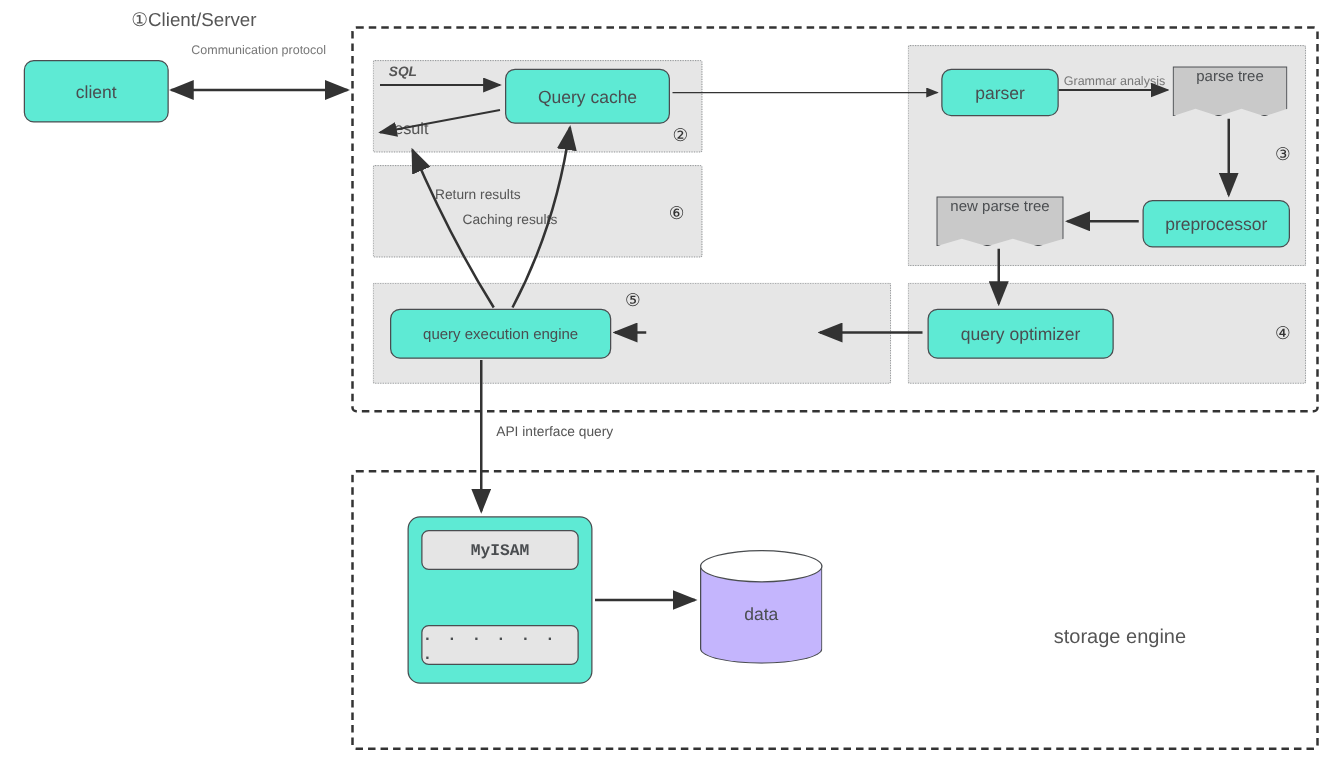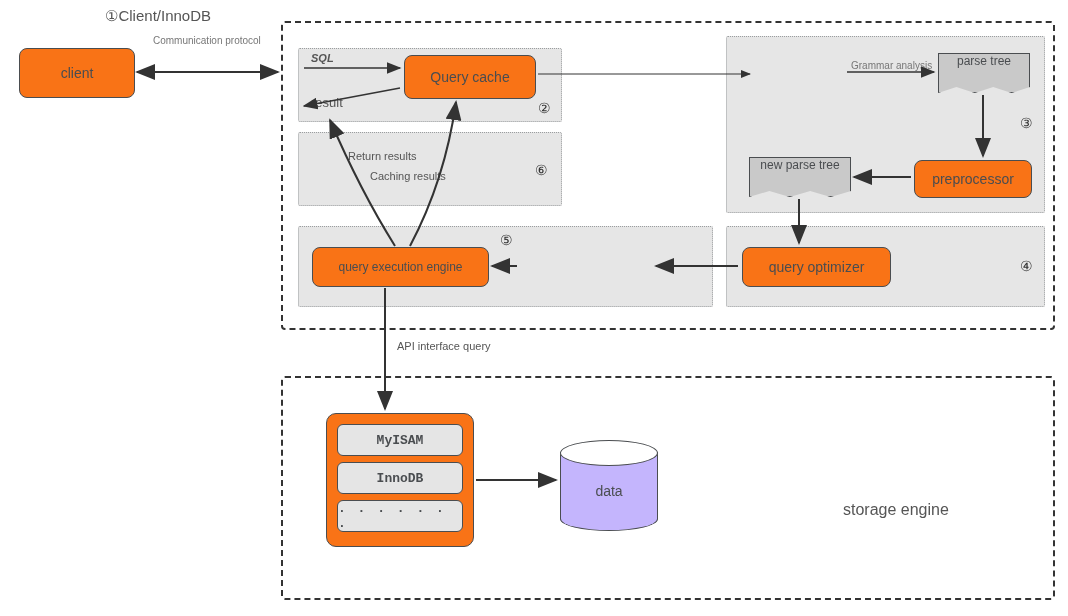--- a/index.html
+++ b/index.html
@@ -1,17 +1,17 @@
 <!DOCTYPE html>
 <html><head>
 <meta charset="utf-8">
 <style>
   html,body{margin:0;padding:0;width:1068px;height:616px;background:#fff;font-family:Arial,Helvetica,sans-serif;color:#4a4d50}
   .stage{position:relative;width:1068px;height:616px}
-  .box{position:absolute;border:1.5px solid #4a4d50;border-radius:8px;background:#f97316;display:flex;align-items:center;justify-content:center;font-size:14px}
+  .box{position:absolute;border:1.5px solid #4a4d50;border-radius:8px;background:#5eead4;display:flex;align-items:center;justify-content:center;font-size:14px}
   .zone{position:absolute;border:1px dotted #9a9d9f;background:#e6e6e6;border-radius:2px}
   .dash-box{position:absolute;border:2px dashed #333;border-radius:4px}
   .label{position:absolute;font-size:12px;color:#555}
   .label-sm{position:absolute;font-size:10px;color:#777}
   .num{position:absolute;font-size:14px;color:#333}
   .doc{position:absolute;background:#c9c9c9;border:1.5px solid #4a4d50;display:flex;align-items:flex-start;justify-content:center;font-size:12px}
   .engine-row{position:absolute;border:1.5px solid #4a4d50;border-radius:6px;background:#e5e5e5;display:flex;align-items:center;justify-content:center;font-size:13px;font-family:'Courier New',monospace;font-weight:bold}
   .cyl-top{position:absolute;border:1.5px solid #4a4d50;border-radius:50%;background:#fff}
   .cyl-body{position:absolute;border-left:1.5px solid #4a4d50;border-right:1.5px solid #4a4d50;border-bottom:1.5px solid #4a4d50;border-bottom-left-radius:50% 12px;border-bottom-right-radius:50% 12px;background:#c4b5fd;display:flex;align-items:center;justify-content:center;font-size:14px}
   svg{position:absolute;top:0;left:0;pointer-events:none}
@@ -23,31 +23,34 @@
 
   <div class="dash-box" style="left:281px;top:21px;width:770px;height:305px"></div>
 
   <div class="zone" style="left:298px;top:48px;width:262px;height:72px"></div>
   <div class="zone" style="left:726px;top:36px;width:317px;height:175px"></div>
   <div class="zone" style="left:726px;top:226px;width:317px;height:79px"></div>
   <div class="zone" style="left:298px;top:226px;width:413px;height:79px"></div>
   <div class="zone" style="left:298px;top:132px;width:262px;height:72px"></div>
 
   <div class="label" style="left:105px;top:7px;font-size:15px">
-    <span>①</span><span>Client/InnoDB</span>
+    <span>①</span><span>Client/Server</span>
   </div>
 
   <div class="box" style="left:19px;top:48px;width:114px;height:48px">
     <span>client</span>
   </div>
 
   <div class="box" style="left:404px;top:55px;width:130px;height:42px">
     <span>Query cache</span>
   </div>
 
+  <div class="box" style="left:753px;top:55px;width:92px;height:36px">
+    <span>parser</span>
+  </div>
 
   <div class="doc" style="left:938px;top:53px;width:90px;height:38px;clip-path:polygon(0 0,100% 0,100% 85%,80% 100%,60% 85%,40% 100%,20% 85%,0 100%)">
     <span>parse tree</span>
   </div>
 
   <div class="box" style="left:914px;top:160px;width:116px;height:36px">
     <span>preprocessor</span>
   </div>
 
   <div class="doc" style="left:749px;top:157px;width:100px;height:38px;clip-path:polygon(0 0,100% 0,100% 85%,80% 100%,60% 85%,40% 100%,20% 85%,0 100%)">
@@ -75,21 +78,20 @@
   <div class="num" style="left:1020px;top:115px">③</div>
   <div class="num" style="left:1020px;top:258px">④</div>
   <div class="num" style="left:500px;top:232px">⑤</div>
   <div class="num" style="left:535px;top:162px">⑥</div>
 
   <div class="dash-box" style="left:281px;top:376px;width:770px;height:220px"></div>
   <div class="label" style="left:843px;top:501px;font-size:16px">storage engine</div>
 
   <div class="box" style="left:326px;top:413px;width:146px;height:132px;border-radius:10px"></div>
   <div class="engine-row" style="left:337px;top:424px;width:124px;height:30px">MyISAM</div>
-  <div class="engine-row" style="left:337px;top:462px;width:124px;height:30px">InnoDB</div>
   <div class="engine-row" style="left:337px;top:500px;width:124px;height:30px;letter-spacing:2px">. . . . . . .</div>
 
   <div class="cyl-body" style="left:560px;top:452px;width:96px;height:78px">
     <span>data</span>
   </div>
   <div class="cyl-top" style="left:560px;top:440px;width:96px;height:24px"></div>
 
   <svg width="1068" height="616">
     <defs>
       <marker id="ah" markerWidth="10" markerHeight="8" refX="9" refY="4" orient="auto">

